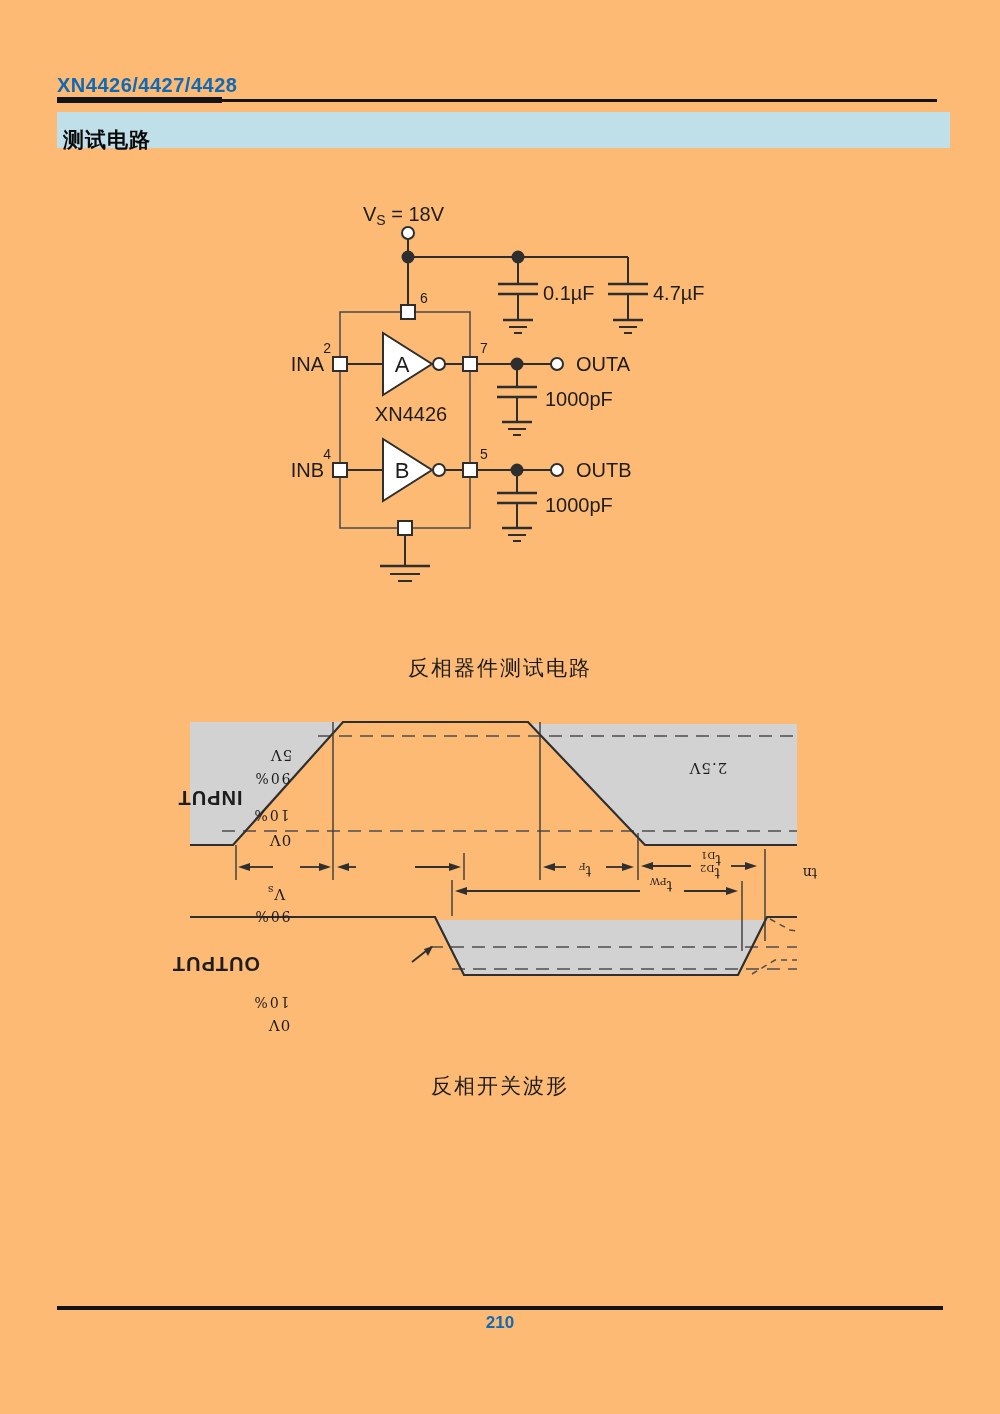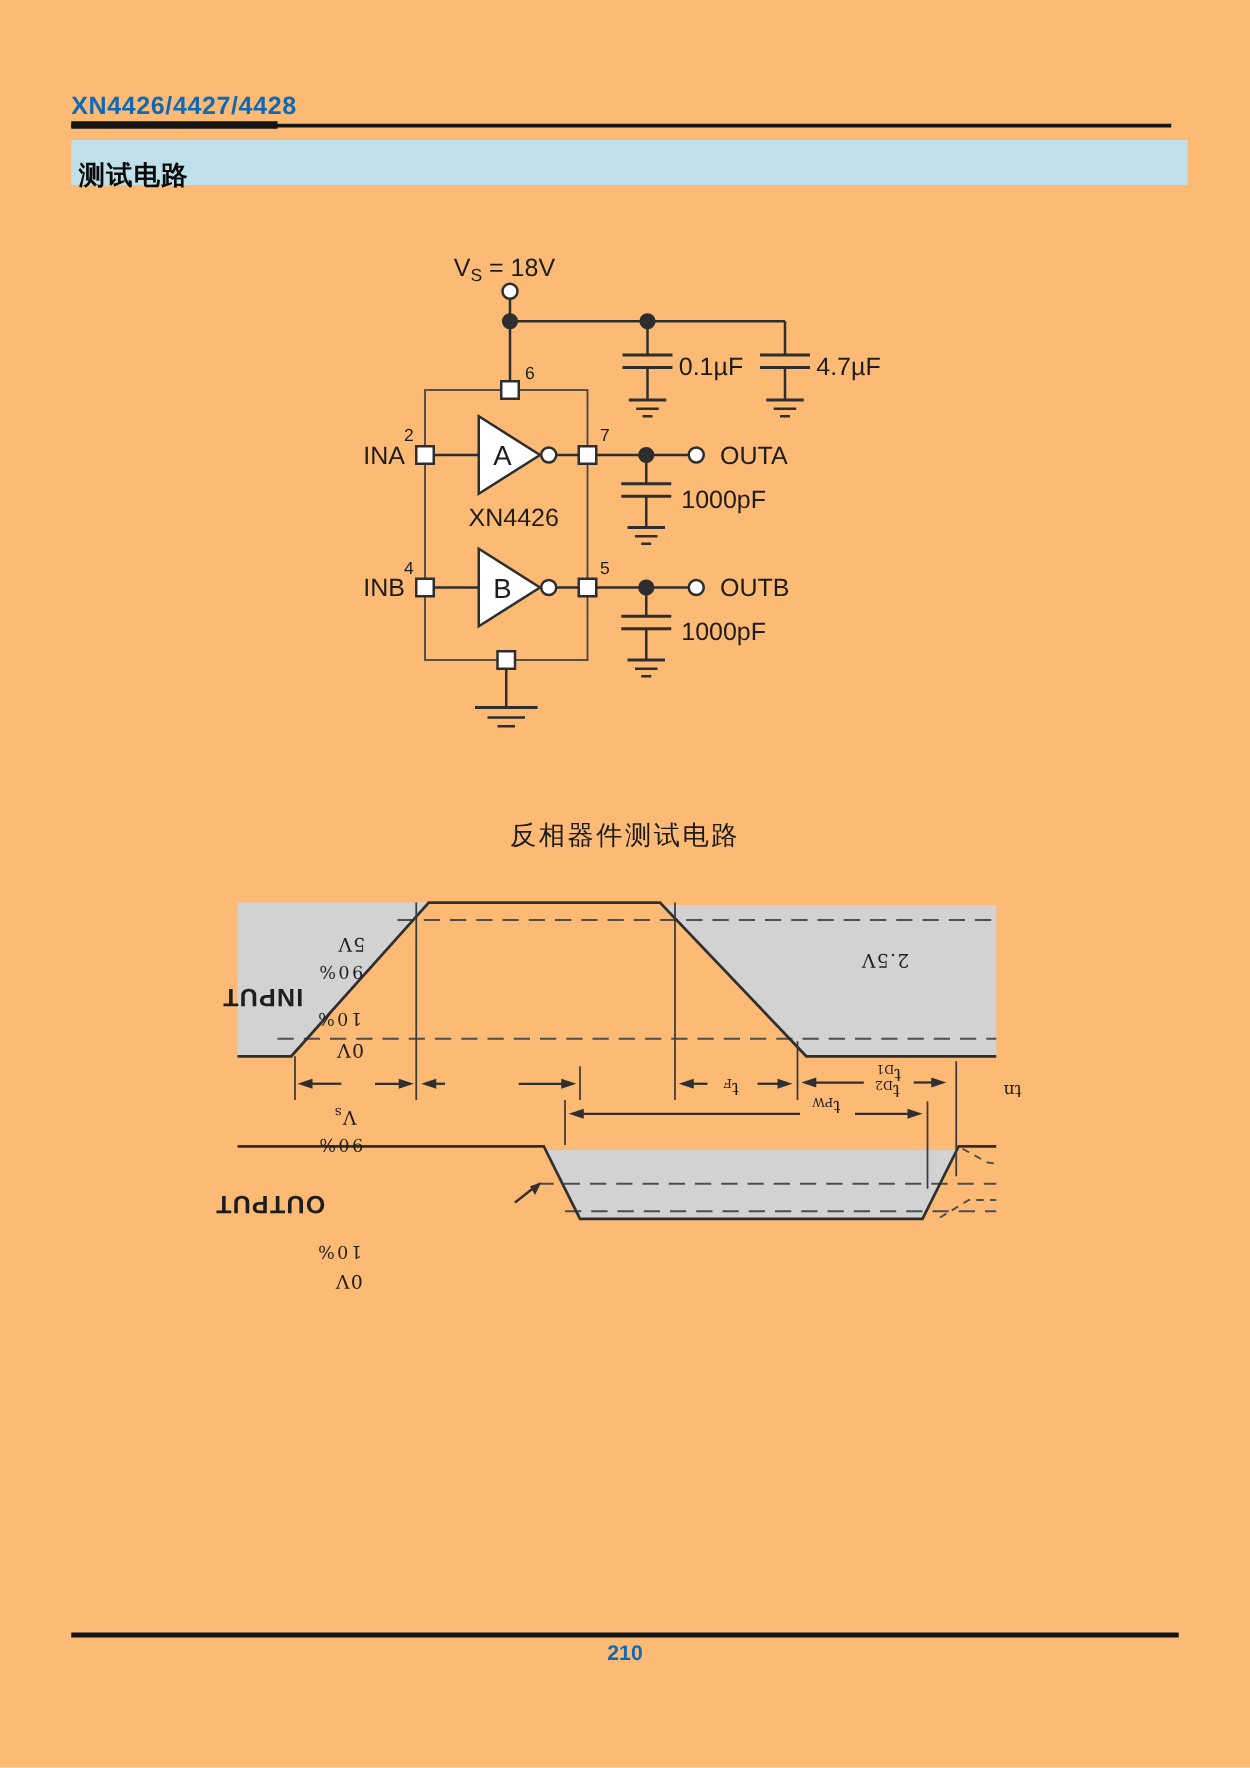--- a/index.html
+++ b/index.html
@@ -248,17 +248,18 @@
     <text x="271" y="1007" text-anchor="middle" class="wv-sm" transform="rotate(180 271 1002)">10%</text>
     <text x="279" y="1030" text-anchor="middle" class="wv-v" transform="rotate(180 279 1025)">0V</text>
 
     <text x="585" y="876" text-anchor="middle" class="wv-t" transform="rotate(180 585 871)"><tspan>t</tspan><tspan dy="3" class="wv-tsub">F</tspan></text>
     <text x="711" y="865" text-anchor="middle" class="wv-t" transform="rotate(180 711 860)"><tspan>t</tspan><tspan dy="3" class="wv-tsub">D1</tspan></text>
     <text x="710" y="878" text-anchor="middle" class="wv-t" transform="rotate(180 710 873)"><tspan>t</tspan><tspan dy="3" class="wv-tsub">D2</tspan></text>
     <text x="661" y="891" text-anchor="middle" class="wv-t" transform="rotate(180 661 886)"><tspan>t</tspan><tspan dy="3" class="wv-tsub">PW</tspan></text>
     <text x="810" y="878" text-anchor="middle" class="wv-t" transform="rotate(180 810 873)"><tspan>t</tspan><tspan font-size="14">n</tspan></text>
   </svg>
 
+  <div class="abs caption cap2">反相开关波形</div>
 
   <div class="abs footer-rule"></div>
   <div class="abs page-num">210</div>
 
 </div>
 
 </body></html>

